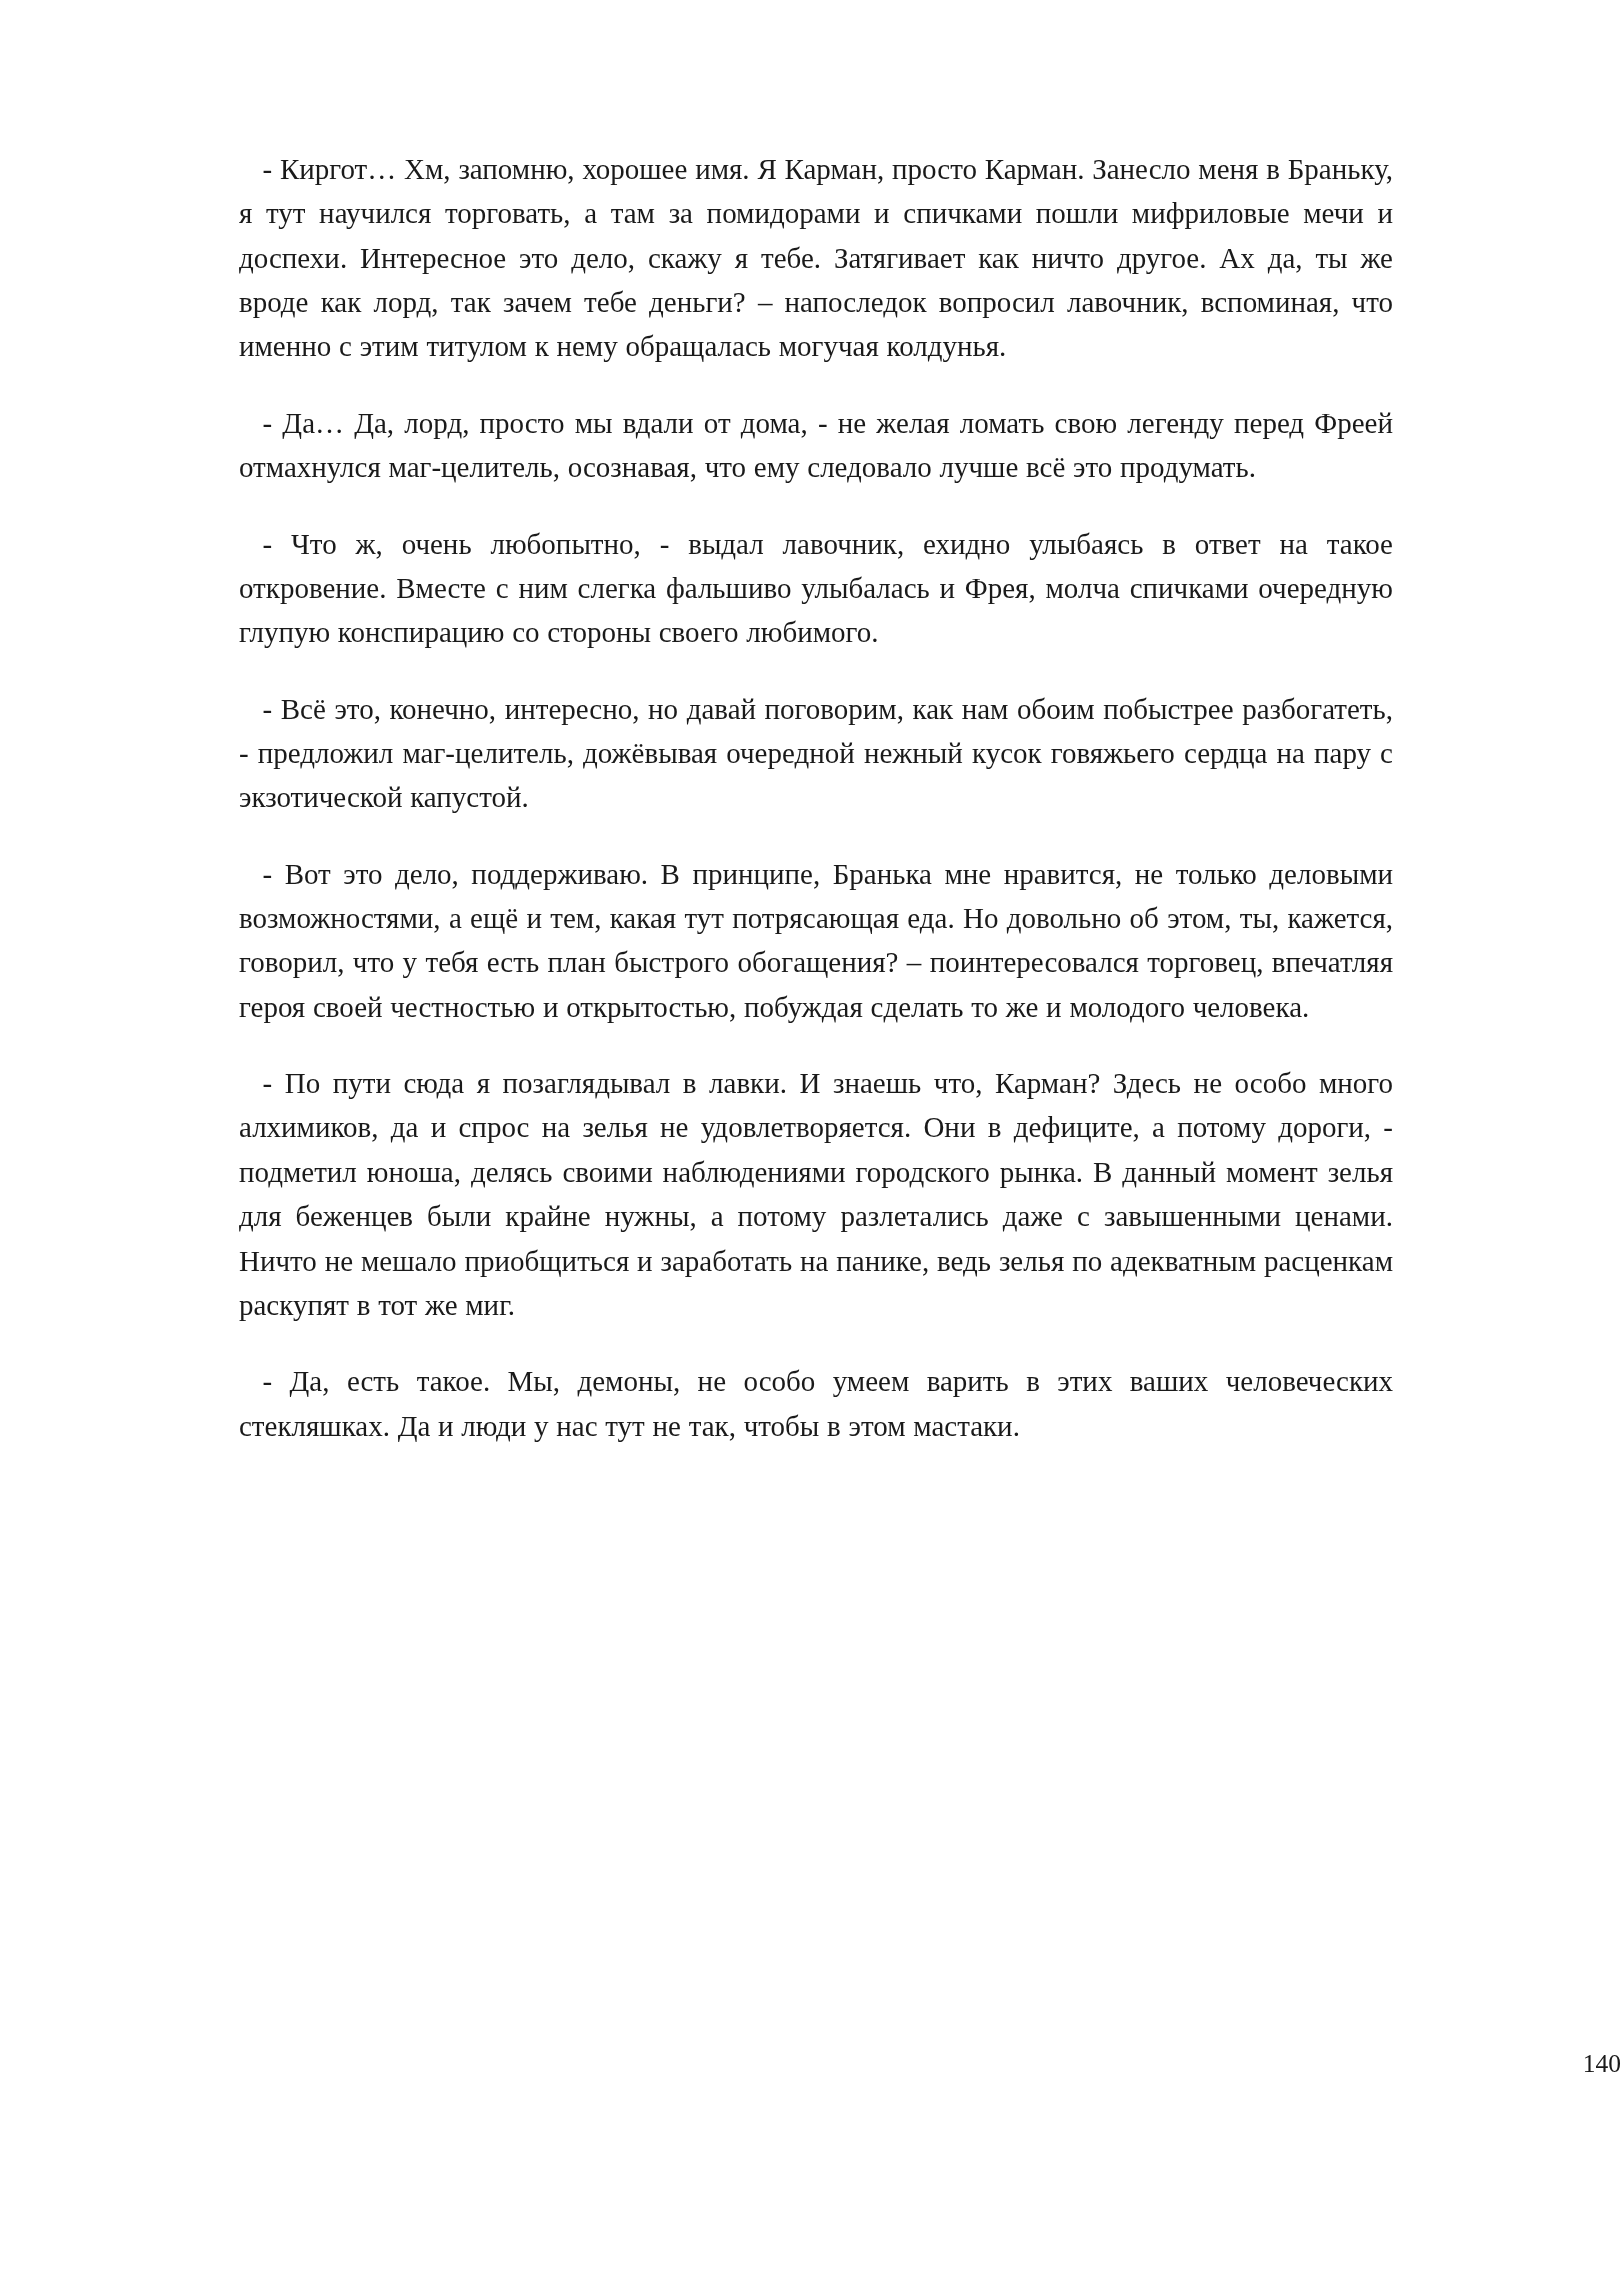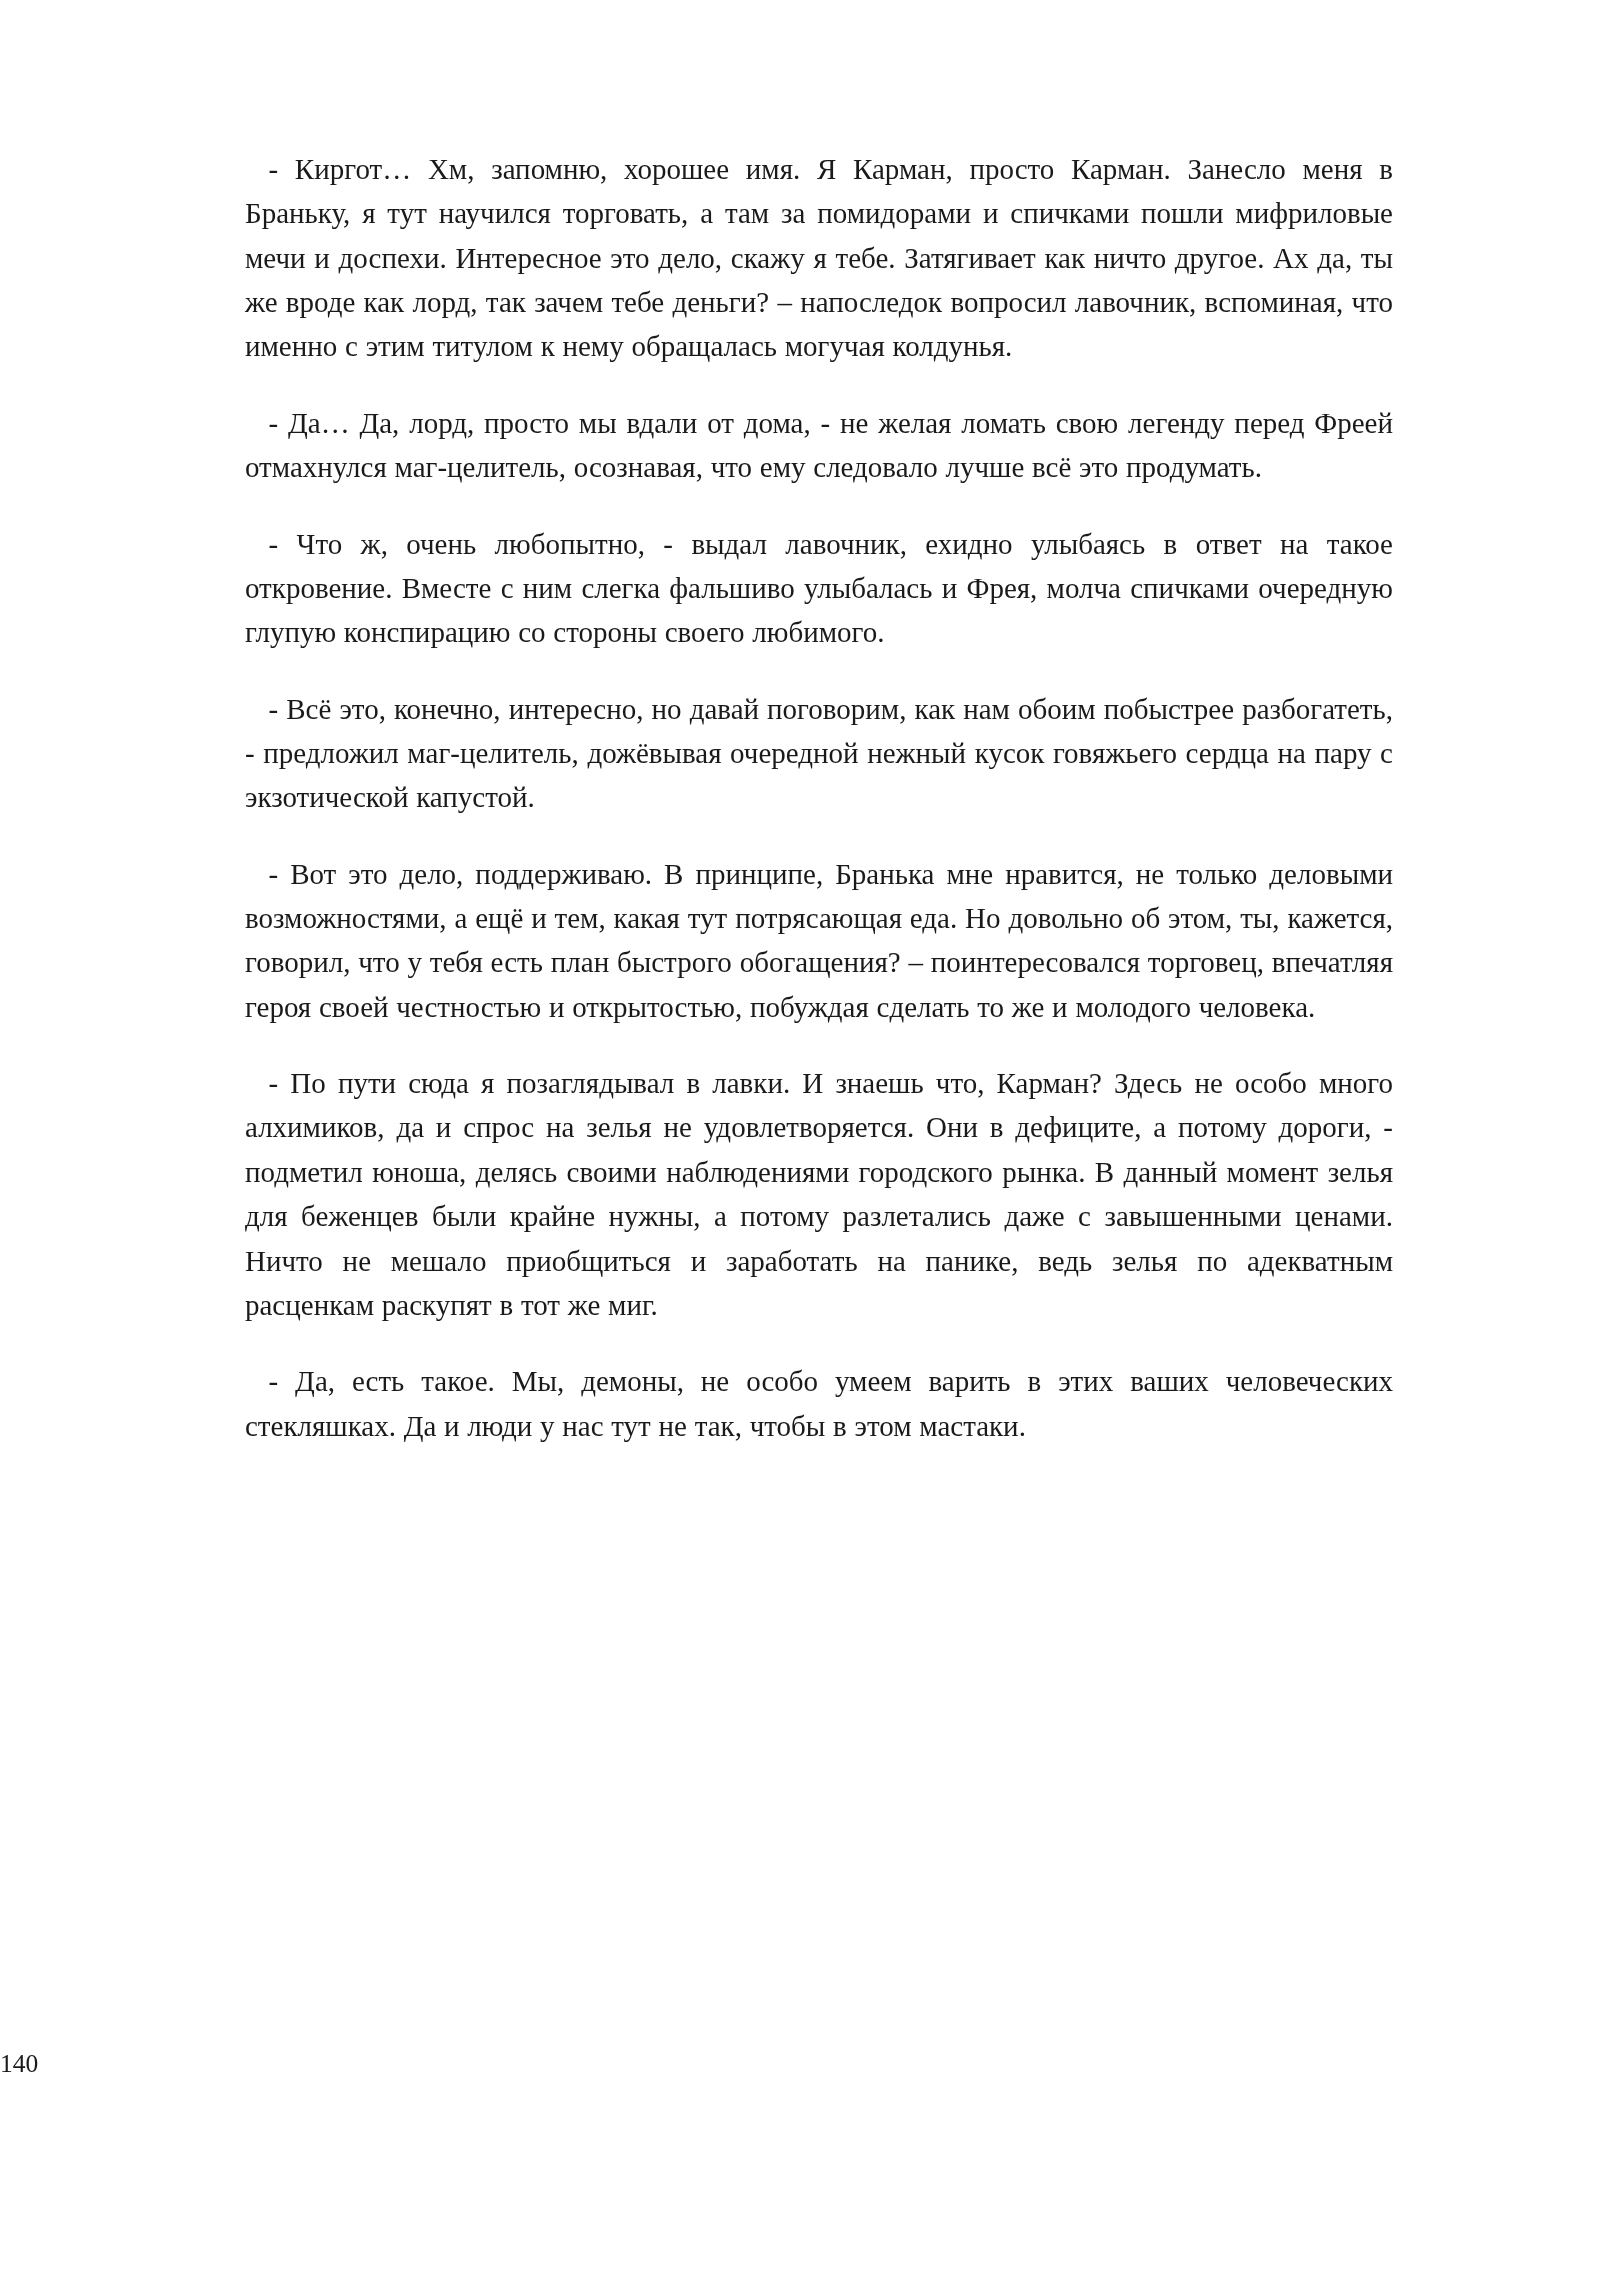--- a/index.html
+++ b/index.html
@@ -17,37 +17,37 @@
     font-family: "Liberation Serif", "DejaVu Serif", serif;
     color: #1a1a1a;
   }
   .content {
     position: absolute;
     left: 227px;
     top: 147px;
     width: 1166px;
   }
   .para {
-    margin: 0 0 32px 18px;
+    margin: 0 0 32px 12px;
     font-size: 29px;
     line-height: 1.53;
     text-align: justify;
     text-indent: 23.5px;
     hyphens: none;
     word-spacing: 0.5px;
   }
   .para:last-of-type {
     margin-bottom: 0;
   }
   .page-number {
     position: absolute;
     left: 0;
     right: 0;
     top: 2049px;
-    text-align: left;
+    text-align: right;
     font-size: 25.5px;
     font-family: "Liberation Serif", "DejaVu Serif", serif;
     color: #1a1a1a;
   }
 </style>
 </head>
 <body>
 
 <div class="page">
   <div class="content">

